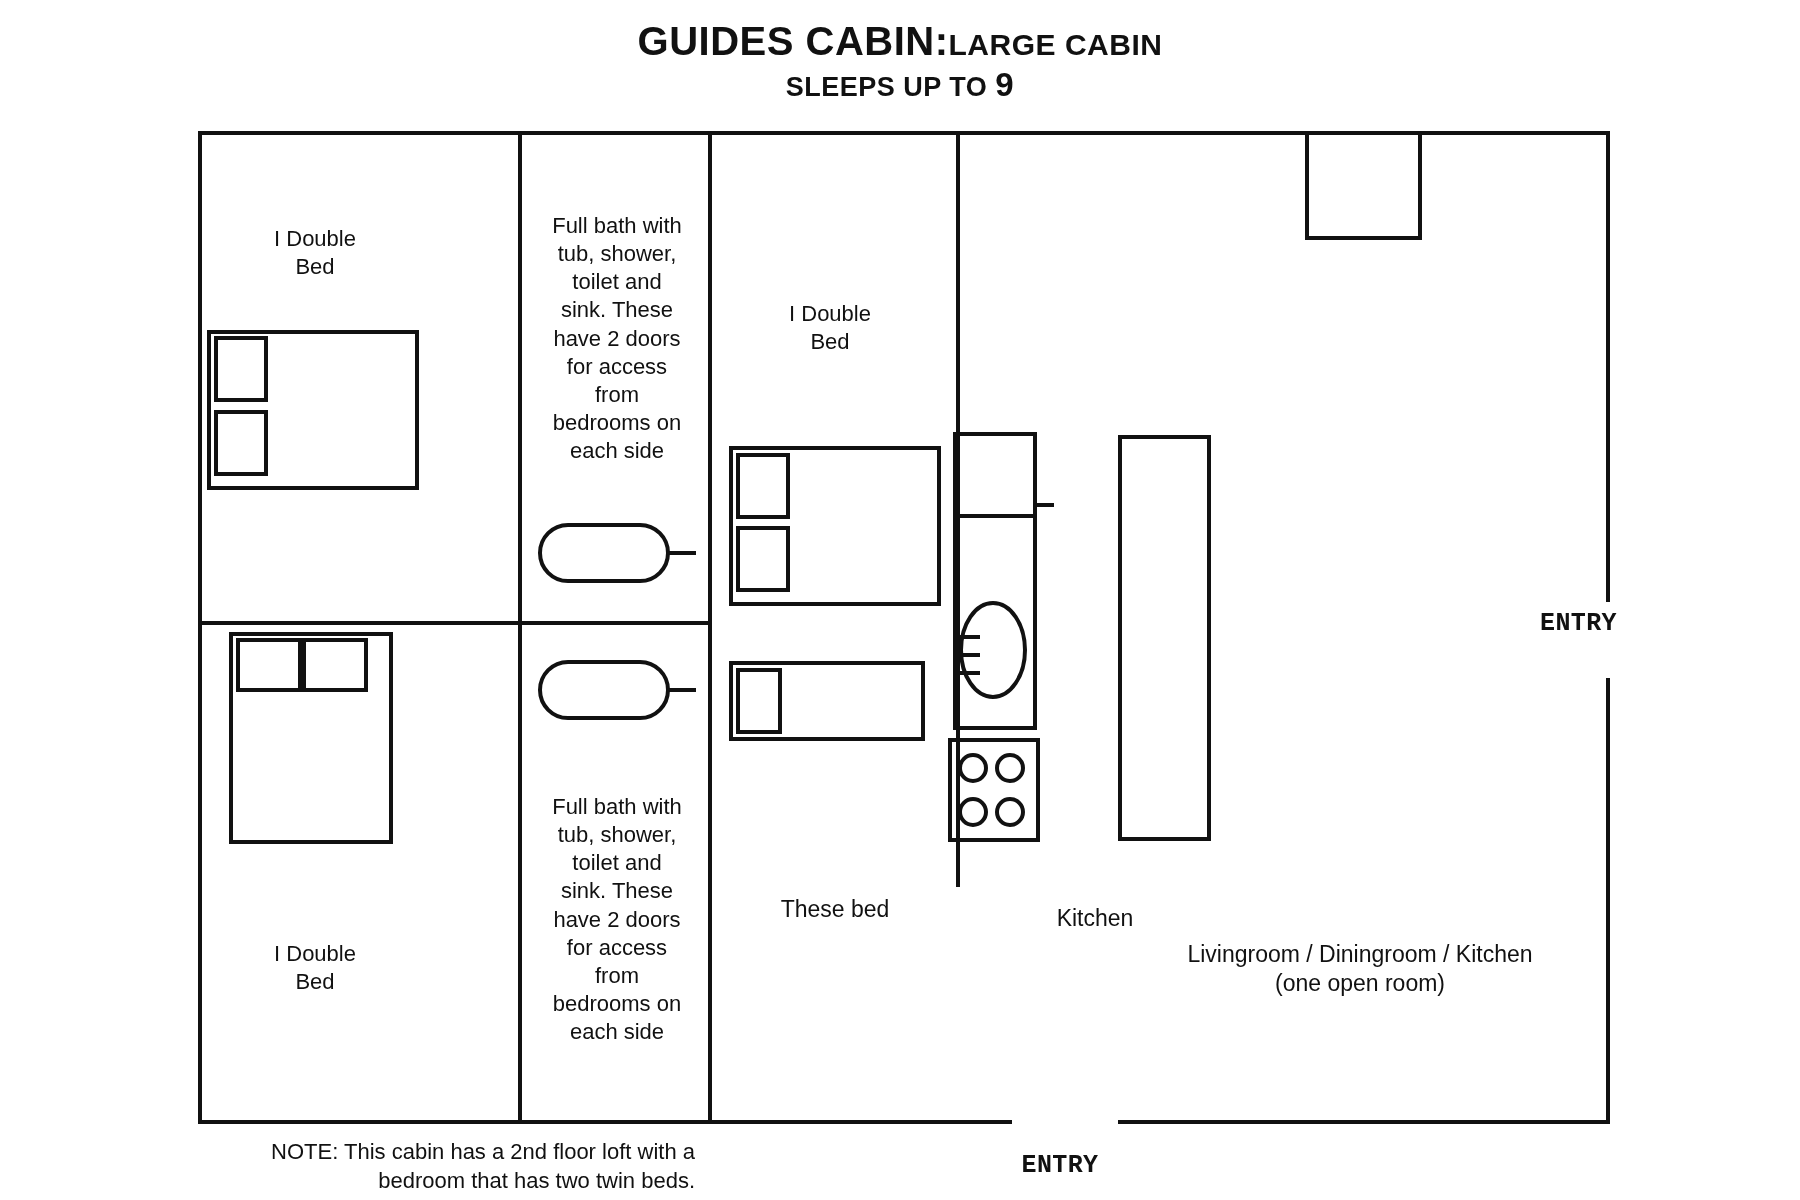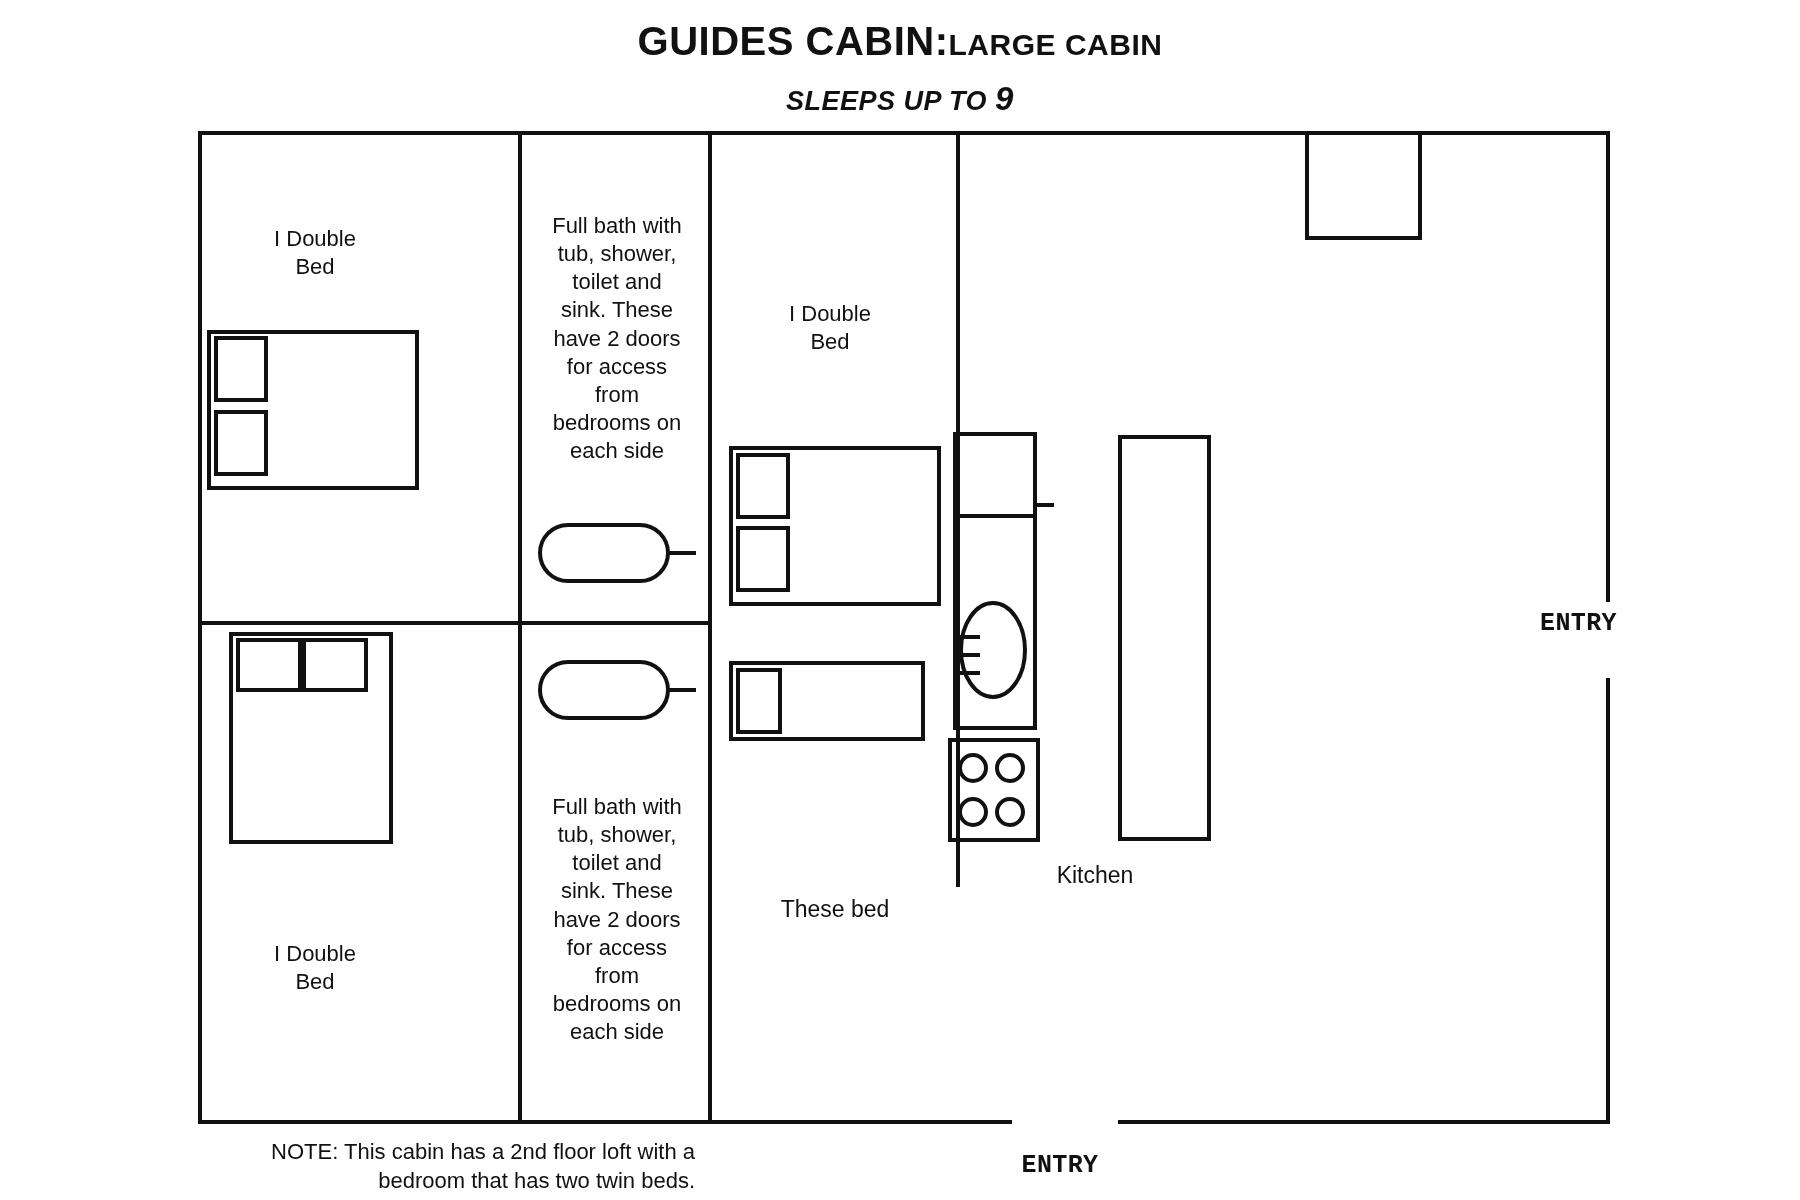--- a/index.html
+++ b/index.html
@@ -37,25 +37,24 @@
   }
   .title-main .big {
     font-size: 40px;
     font-weight: bold;
   }
   .title-main .small {
     font-size: 30px;
     font-weight: bold;
   }
   .title-sub {
-    margin-top: 16px;
+    margin-top: 2px;
     font-size: 27px;
     font-weight: bold;
     letter-spacing: 0.5px;
-    font-style: italic;
   }
   .title-sub .num {
     font-size: 33px;
     font-weight: bold;
   }
 
   
   .plan-svg {
     position: absolute;
     top: 0;
@@ -180,23 +179,25 @@
 for access
 from
 bedrooms on
 each side</div>
 
   <div class="lbl" style="left:745px; top:300px; width:170px; white-space:pre-line;">I Double
 Bed</div>
 
   <div class="lbl lbl-lg" style="left:740px; top:895px; width:190px;">These bed</div>
 
-  <div class="lbl lbl-lg" style="left:1020px; top:861px; width:150px;">Kitchen</div>
-
-
+  <div class="lbl lbl-lg" style="left:1020px; top:904px; width:150px;">Kitchen</div>
+
+
+  <div class="lbl lbl-lg" style="left:1145px; top:940px; width:430px; white-space:pre-line;">Livingroom / Diningroom / Kitchen
+(one open room)</div>
 
   <div class="lbl lbl-bold" style="left:1540px; top:608px; width:160px; text-align:left;">ENTRY</div>
 
   <div class="lbl lbl-bold" style="left:960px; top:1150px; width:200px;">ENTRY</div>
 
 
   <div class="lbl lbl-note" style="left:165px; top:1138px; width:530px; white-space:pre-line;text-align:right;">NOTE: This cabin has a 2nd floor loft with a
 bedroom that has two twin beds.</div>
 
 </div>

